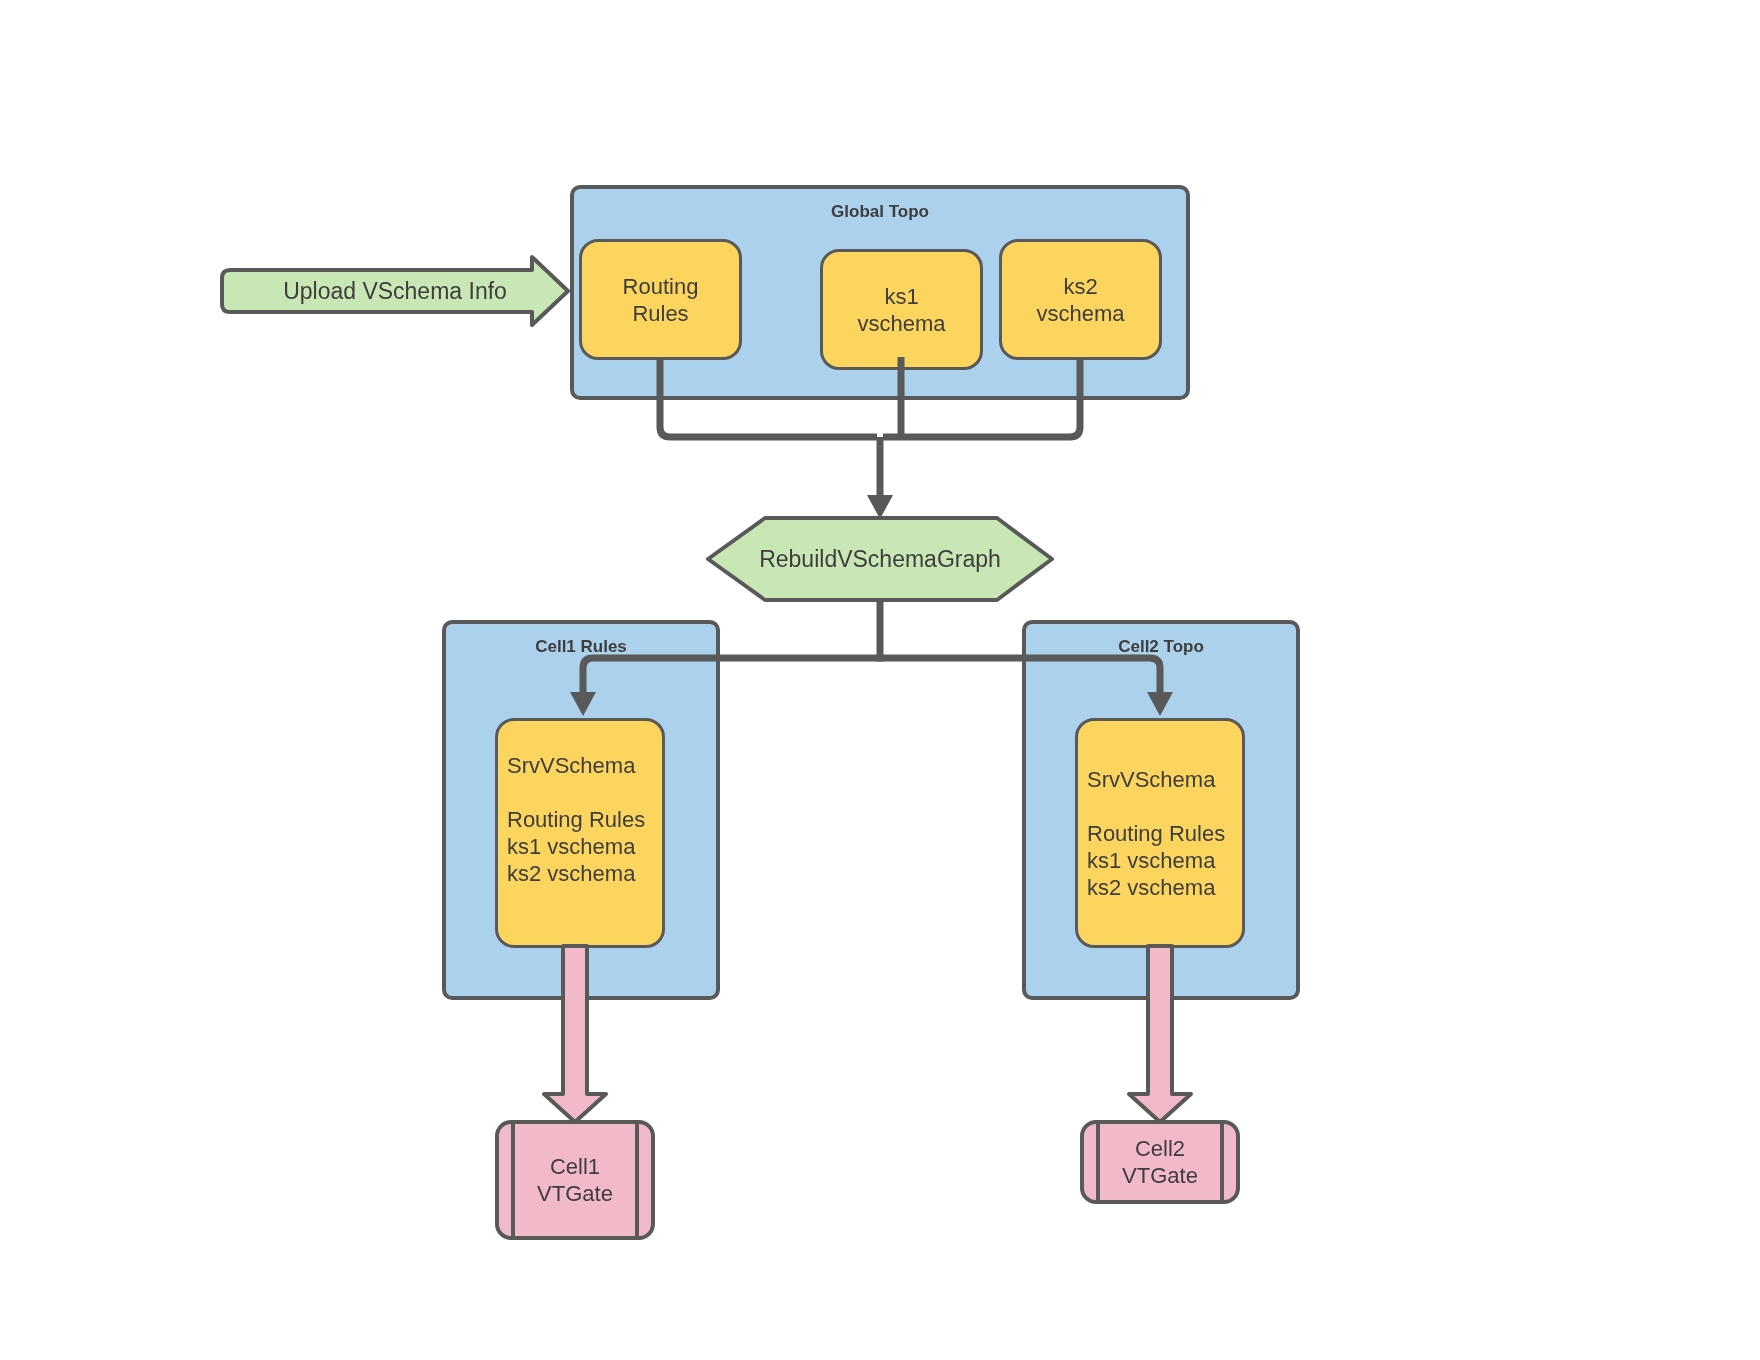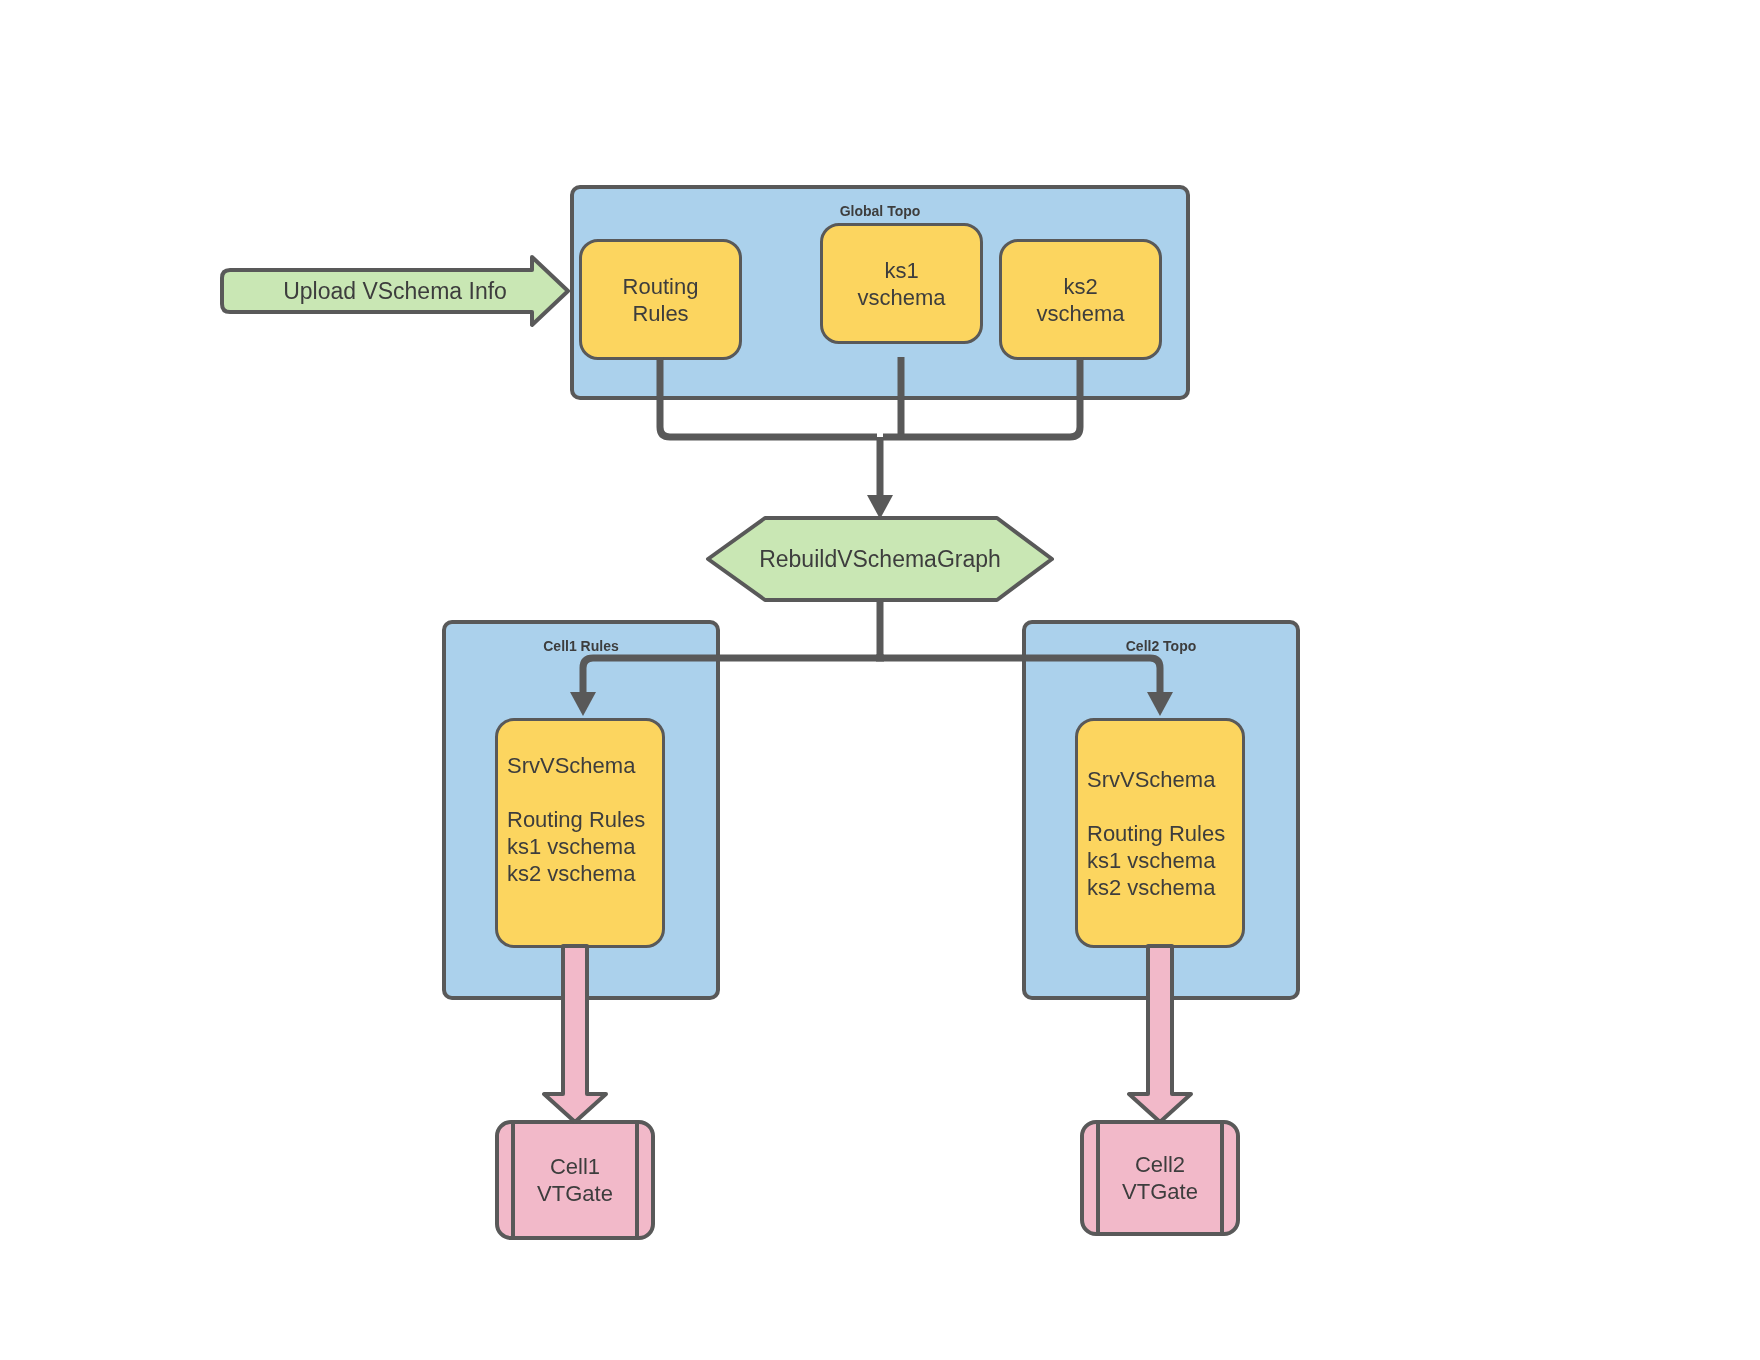--- a/index.html
+++ b/index.html
@@ -11,21 +11,21 @@
     position:relative;width:1760px;height:1360px;background:var(--bg,#fff);
     font-family:"Liberation Sans",sans-serif;color:var(--text,#3d3d3d);
     overflow:hidden;
   }
   .node{position:absolute;box-sizing:border-box;}
   .blue-box{background:var(--blue);border:4px solid var(--stroke);border-radius:10px;}
   .yellow-box{background:var(--yellow);border:3px solid var(--stroke);border-radius:19px;}
   .pink-box{background:var(--pink);border:4px solid var(--stroke);border-radius:16px;}
   .container-title{
     position:absolute;left:0;right:0;top:9px;text-align:center;
-    font-size:14px;font-weight:bold;line-height:27px;
+    font-size:17px;font-weight:bold;line-height:27px;
   }
   .center-label{
     display:flex;flex-direction:column;align-items:center;justify-content:center;
     width:100%;height:100%;font-size:22px;line-height:27px;text-align:center;
   }
   .srv-label{font-size:22px;line-height:27px;padding-left:9px;padding-right:4px;}
   .srv-label .line{min-height:27px;}
   .pad-a{padding-top:31px;}
   .pad-b{padding-top:45px;}
   .stripe{position:absolute;top:0;bottom:0;width:4px;background:var(--stroke);}
@@ -54,21 +54,21 @@
       <div class="container-title">Global Topo</div>
     </div>
 
     <div class="node yellow-box" style="left:579px;top:239px;width:163px;height:121px;">
       <div class="center-label">
         <span>Routing</span>
         <span>Rules</span>
       </div>
     </div>
 
-    <div class="node yellow-box" style="left:820px;top:223px;width:163px;height:121px;">
+    <div class="node yellow-box" style="left:820px;top:249px;width:163px;height:121px;">
       <div class="center-label">
         <span>ks1</span>
         <span>vschema</span>
       </div>
     </div>
 
     <div class="node yellow-box" style="left:999px;top:239px;width:163px;height:121px;">
       <div class="center-label">
         <span>ks2</span>
         <span>vschema</span>
@@ -105,21 +105,21 @@
 
     <div class="node pink-box" style="left:495px;top:1120px;width:160px;height:120px;">
       <div class="stripe left"></div>
       <div class="stripe right"></div>
       <div class="center-label">
         <span>Cell1</span>
         <span>VTGate</span>
       </div>
     </div>
 
-    <div class="node pink-box" style="left:1080px;top:1120px;width:160px;height:116px;">
+    <div class="node pink-box" style="left:1080px;top:1120px;width:160px;height:84px;">
       <div class="stripe left"></div>
       <div class="stripe right"></div>
       <div class="center-label">
         <span>Cell2</span>
         <span>VTGate</span>
       </div>
     </div>
 
   </div>
 

